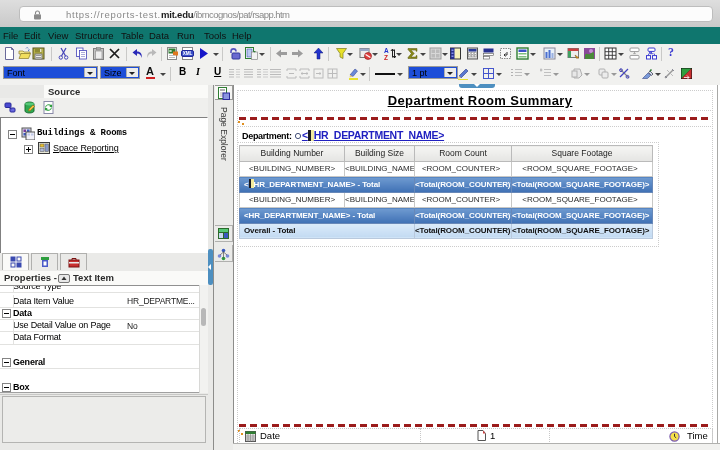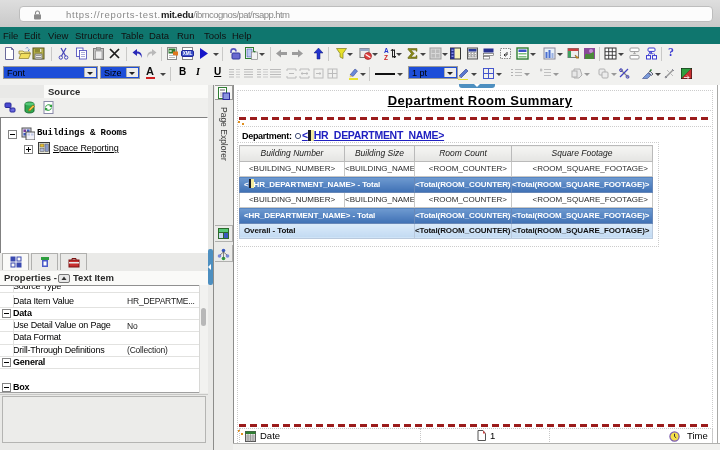--- a/index.html
+++ b/index.html
@@ -56,23 +56,23 @@
   #hthumb{left:459px;top:84px;width:36px;height:4px;background:#4d8fc0;border-radius:0 0 3px 3px;}
   .reddash{position:absolute;left:5px;width:473px;height:3px;
      background:repeating-linear-gradient(90deg,#9b1c1c 0 7px,rgba(0,0,0,0) 7px 11px);}
   #title{position:absolute;left:3px;top:8px;width:486px;text-align:center;font-size:13px;font-weight:bold;text-decoration:underline;color:#000;letter-spacing:.4px;}
   #deptline{position:absolute;left:8px;top:44px;font-size:9px;font-weight:bold;color:#000;letter-spacing:-0.3px;}
   #deptline .lnk2{font-size:10.5px;letter-spacing:-0.3px;}
   #deptline .lnk{color:#2020c0;text-decoration:underline;}
   .cursor{display:inline-block;width:6px;height:10px;vertical-align:-1px;background:linear-gradient(90deg,#1a1a22 0 3px,#f2eb9e 3px 6px);}
   
   #rtable{position:absolute;left:5px;top:60px;width:413px;border-collapse:collapse;table-layout:fixed;font-size:8.5px;}
-  #rtable td.num{text-align:right;padding-right:4px;}
+  #rtable td.num{text-align:center;padding-right:4px;}
   #rtable td{border:1px solid #c8c8c6;padding:0;height:14.5px;text-align:center;color:#2a2a2a;overflow:hidden;white-space:nowrap;font-size:8px;}
-  #rtable tr.hdr td{background:linear-gradient(#f5f5f3,#e5e5e3);border:1px solid #bababa;color:#222;text-align:center;padding:0;font-size:8.5px;font-style:italic;}
+  #rtable tr.hdr td{background:linear-gradient(#f5f5f3,#e5e5e3);border:1px solid #bababa;color:#222;text-align:center;padding:0;font-size:8.5px;}
   #rtable tr.blue td{background:linear-gradient(#6f9bd1,#3f70b4);color:#fff;font-weight:bold;border-color:#6888b8;font-size:8px;letter-spacing:-0.1px;}
   #rtable tr.lblue td{background:linear-gradient(#dcebfa,#c2daf2);color:#111;font-weight:bold;border-color:#b9c9dd;font-size:8px;letter-spacing:-0.1px;}
   .tl{text-align:left !important;padding-left:4px !important;}
   .tr{text-align:right !important;padding-right:4px !important;}
   
   #pfooter{position:absolute;left:5px;top:343px;width:473px;height:15px;font-size:9.5px;color:#000;}
   .gutbox{position:absolute;left:2px;top:2px;width:9px;height:9px;background:#fff;border:1px solid #848484;box-sizing:border-box;}
   .gutbox:before{content:"";position:absolute;left:1px;top:3px;width:5px;height:1px;background:#000;}
 </style>
 </head>
@@ -535,25 +535,20 @@
         <div class="gutbox"></div>
         <div class="c1" style="font-weight:bold;left:13px">Data</div>
       </div>
     <div class="prow" style="top:33.1px">
         <div class="c1">Use Detail Value on Page</div>
         <div class="c2">No</div>
         <div class="pdivider"></div>
       </div>
     <div class="prow" style="top:45.4px">
         <div class="c1">Data Format</div>
-        <div class="pdivider"></div>
-      </div>
-    <div class="prow" style="top:57.7px">
-        <div class="c1">Drill-Through Definitions</div>
-        <div class="c2">(Collection)</div>
         <div class="pdivider"></div>
       </div>
     <div class="prow" style="top:70px">
         <div class="gutbox"></div>
         <div class="c1" style="font-weight:bold">General</div>
       </div>
     <div class="prow" style="top:94.6px">
         <div class="gutbox"></div>
         <div class="c1" style="font-weight:bold">Box</div>
       </div>

